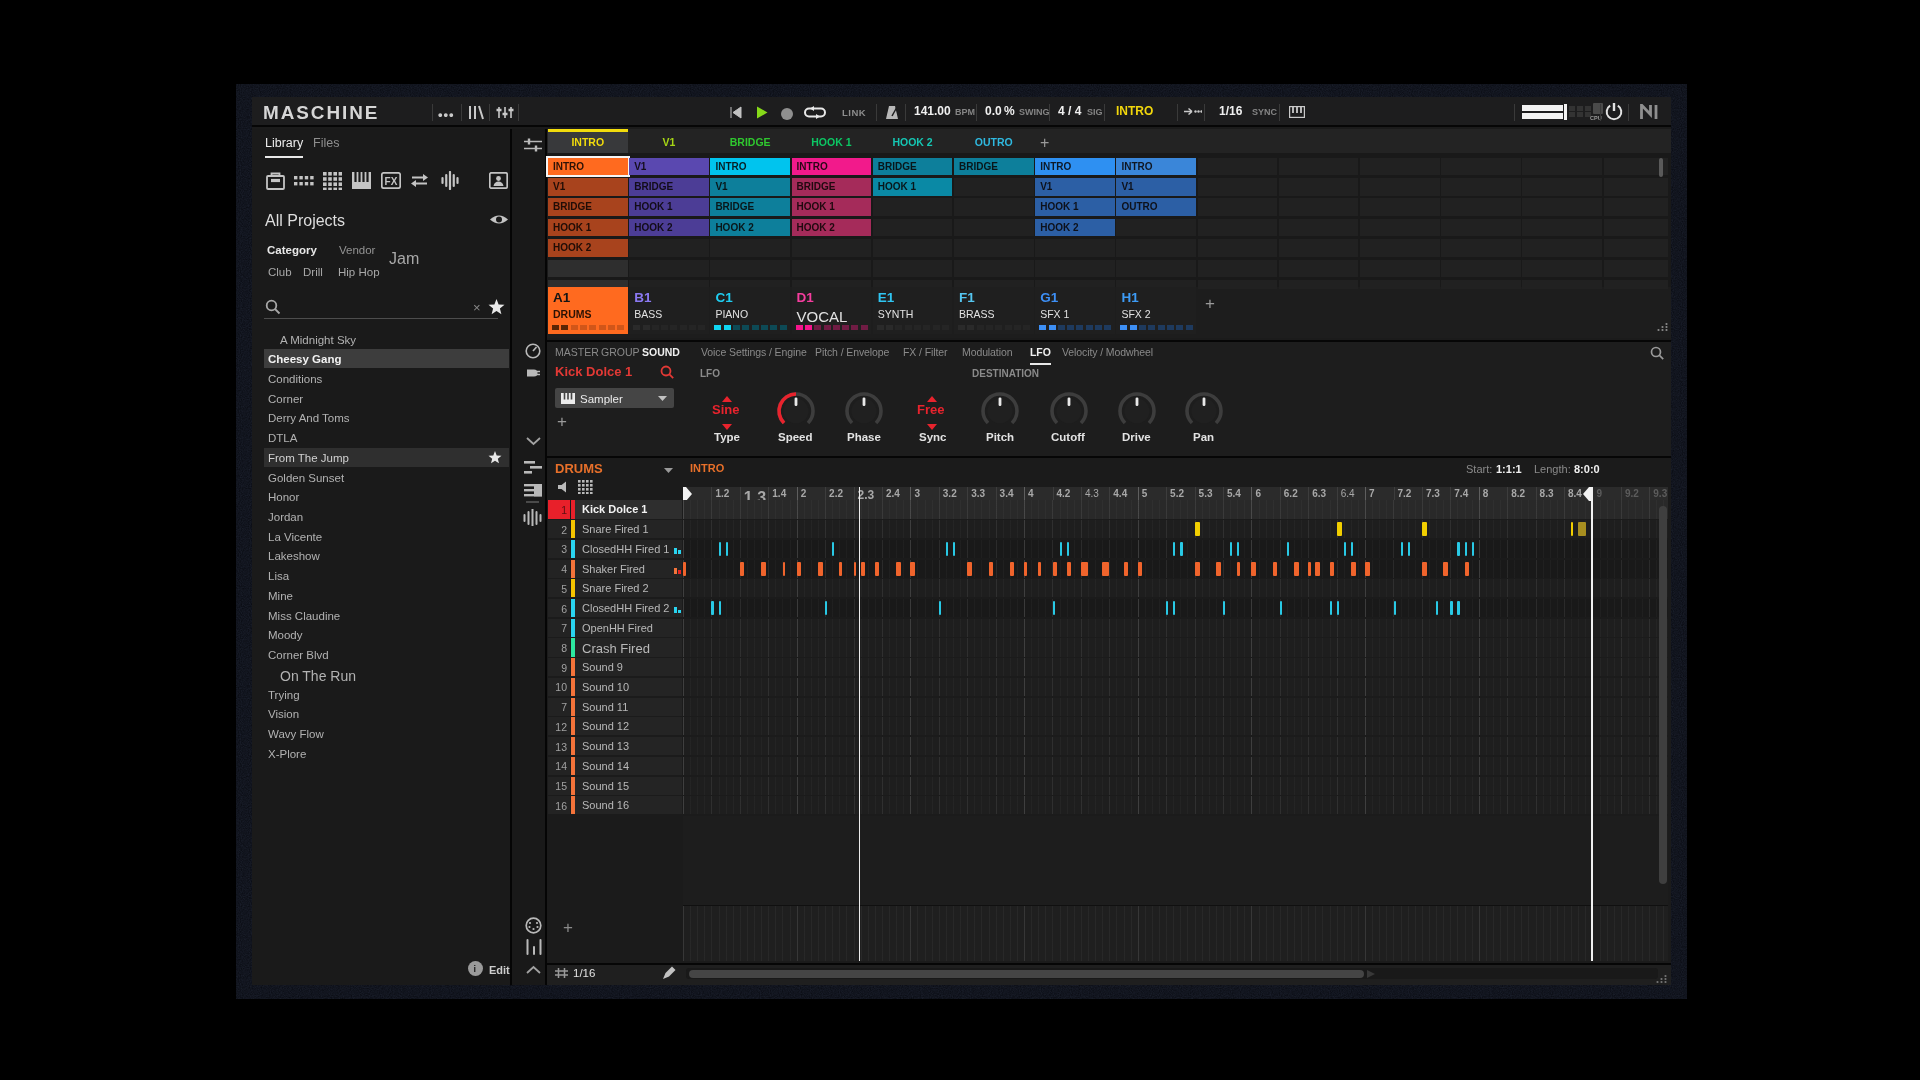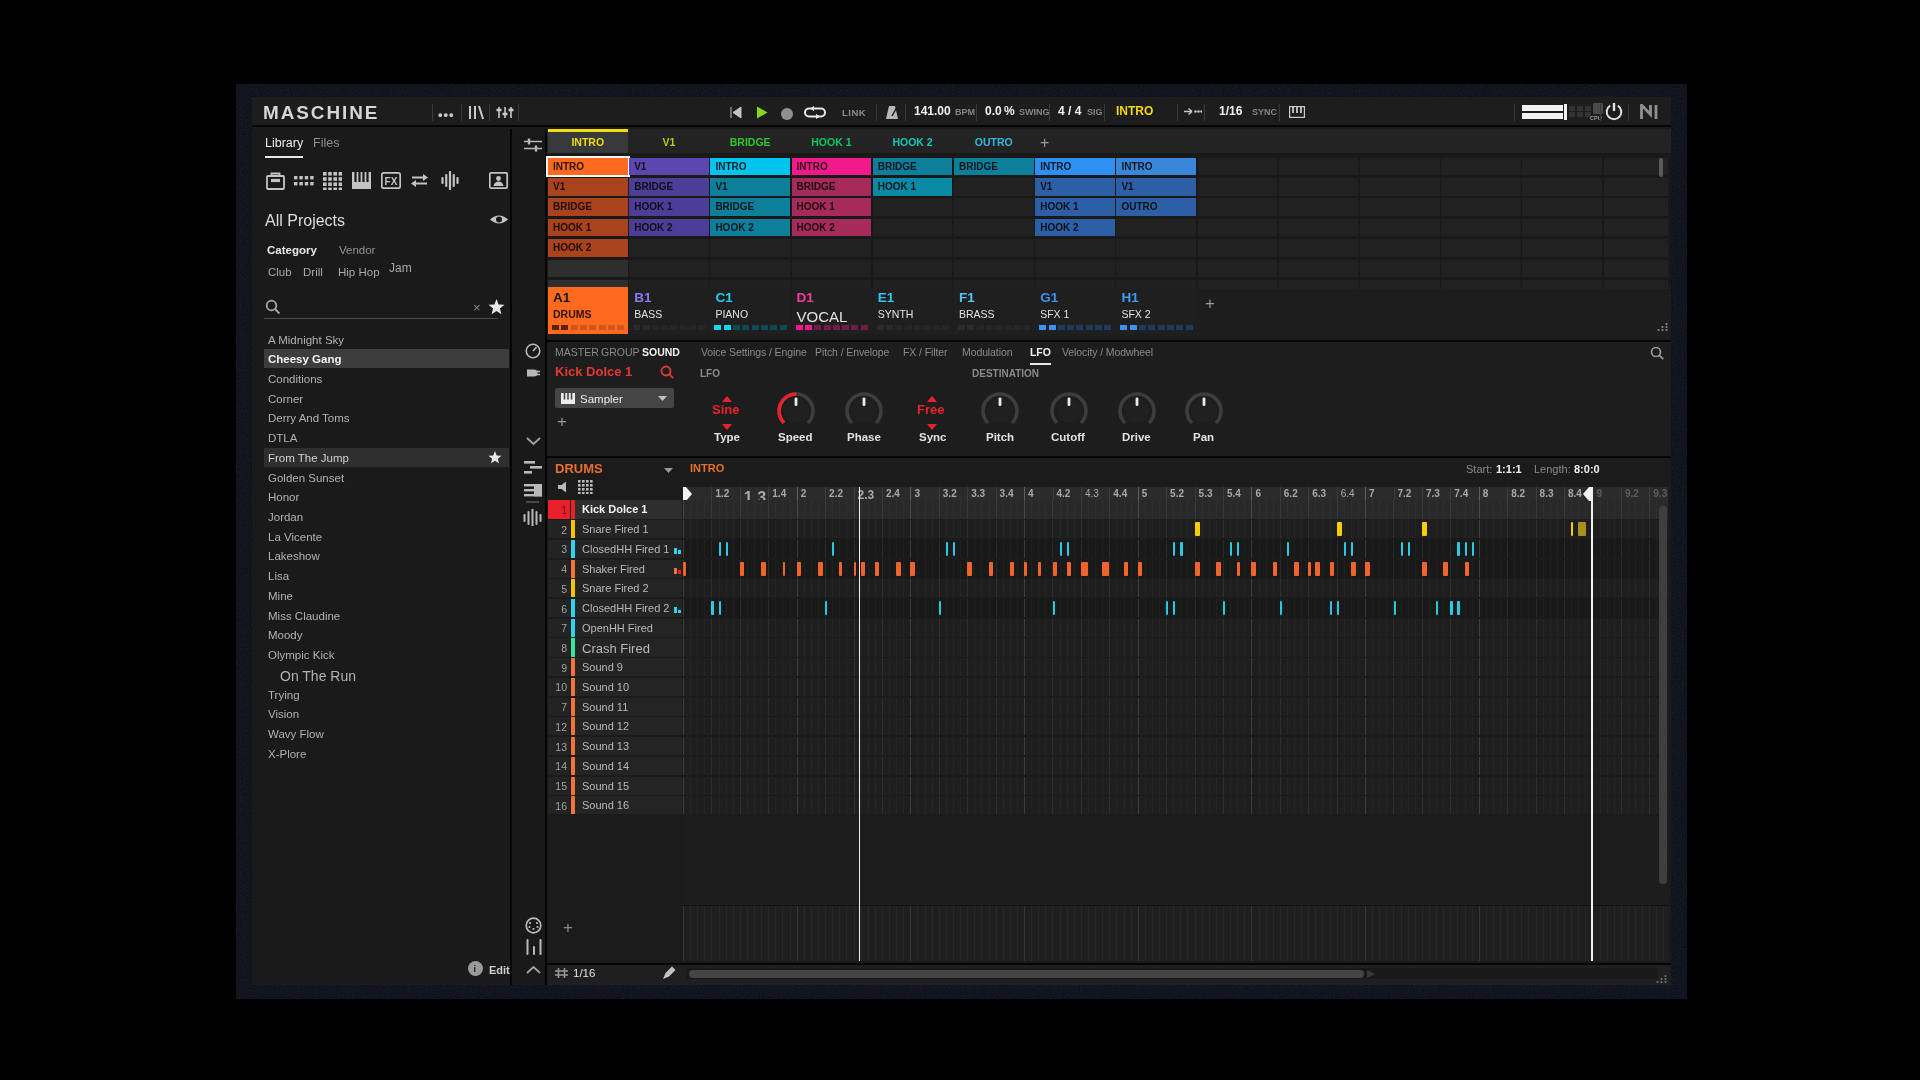--- a/index.html
+++ b/index.html
@@ -182,52 +182,52 @@
 <div class="t" style="left:13px;top:114px;font-size:16px;color:#dedede">All Projects</div>
 <svg class="abs" style="left:237px;top:116px" width="20" height="13">
       <path d="M1 6.5Q10 -1.5 19 6.5 10 14.5 1 6.5z" fill="#c4c4c4"></path>
       <circle cx="10" cy="6.5" r="3" fill="#1a1a1a"></circle>
     </svg>
 <div class="t" style="left:15px;top:146px;font-size:11.5px;color:#e8e8e8;font-weight:bold">Category</div>
 <div class="t" style="left:87px;top:146px;font-size:11.5px;color:#939393">Vendor</div>
 <div class="t" style="left:16px;top:168px;font-size:11.5px;color:#a8a8a8">Club</div>
 <div class="t" style="left:51px;top:168px;font-size:11.5px;color:#a8a8a8">Drill</div>
 <div class="t" style="left:86px;top:168px;font-size:11.5px;color:#a8a8a8">Hip Hop</div>
-<div class="t" style="left:137px;top:164px;font-size:12px;color:#a8a8a8">Jam</div>
+<div class="t" style="left:137px;top:152px;font-size:16px;color:#a8a8a8">Jam</div>
 <svg class="abs" style="left:13px;top:202px" width="16" height="16">
       <circle cx="6.5" cy="6.5" r="4.8" fill="none" stroke="#a8a8a8" stroke-width="1.8"></circle>
       <path d="M10 10l4.5 4.5" stroke="#a8a8a8" stroke-width="1.8"></path>
     </svg>
 <div class="t" style="left:221px;top:203px;font-size:13px;color:#8a8a8a">×</div>
 <svg class="abs" style="left:236px;top:202px" width="17" height="16">
       <path d="M8.5 0l2.1 5.4 5.9.3-4.6 3.8 1.5 5.7-4.9-3.2-4.9 3.2 1.5-5.7L.5 5.7l5.9-.3z" fill="#e8e8e8"></path>
     </svg>
 <div class="abs" style="left:12px;top:220.5px;width:234px;height:1px;background:#4d4d4d"></div>
-<div class="t" style="left:16px;top:235.5px;font-size:11.5px;color:#b2b2b2">A Midnight Sky</div>
+<div class="t" style="left:28px;top:235.5px;font-size:11.5px;color:#b2b2b2">A Midnight Sky</div>
 <div class="abs" style="left:12px;top:252.2px;width:245px;height:19px;background:#3d3d3d"></div>
 <div class="t" style="left:16px;top:255.2px;font-size:11.5px;color:#f2f2f2;font-weight:bold">Cheesy Gang</div>
 <div class="t" style="left:16px;top:274.9px;font-size:11.5px;color:#b2b2b2">Conditions</div>
 <div class="t" style="left:16px;top:294.7px;font-size:11.5px;color:#b2b2b2">Corner</div>
 <div class="t" style="left:16px;top:314.4px;font-size:11.5px;color:#b2b2b2">Derry And Toms</div>
 <div class="t" style="left:16px;top:334.1px;font-size:11.5px;color:#b2b2b2">DTLA</div>
 <div class="abs" style="left:12px;top:350.8px;width:245px;height:19px;background:#2f2f2f"></div>
 <div class="t" style="left:16px;top:353.8px;font-size:11.5px;color:#d2d2d2">From The Jump</div>
 <svg class="abs" style="left:236px;top:353.8px" width="14" height="13">
       <path d="M7 0l1.7 4.4 4.8.25-3.7 3.1 1.2 4.6-4-2.6-4 2.6 1.2-4.6L.5 4.65l4.8-.25z" fill="#e8e8e8"></path>
     </svg>
 <div class="t" style="left:16px;top:373.5px;font-size:11.5px;color:#b2b2b2">Golden Sunset</div>
 <div class="t" style="left:16px;top:393.3px;font-size:11.5px;color:#b2b2b2">Honor</div>
 <div class="t" style="left:16px;top:413px;font-size:11.5px;color:#b2b2b2">Jordan</div>
 <div class="t" style="left:16px;top:432.7px;font-size:11.5px;color:#b2b2b2">La Vicente</div>
 <div class="t" style="left:16px;top:452.4px;font-size:11.5px;color:#b2b2b2">Lakeshow</div>
 <div class="t" style="left:16px;top:472.1px;font-size:11.5px;color:#b2b2b2">Lisa</div>
 <div class="t" style="left:16px;top:491.9px;font-size:11.5px;color:#b2b2b2">Mine</div>
 <div class="t" style="left:16px;top:511.6px;font-size:11.5px;color:#b2b2b2">Miss Claudine</div>
 <div class="t" style="left:16px;top:531.3px;font-size:11.5px;color:#b2b2b2">Moody</div>
-<div class="t" style="left:16px;top:551px;font-size:11.5px;color:#b2b2b2">Olympic Kick</div>
+<div class="t" style="left:16px;top:551px;font-size:11.5px;color:#b2b2b2">Corner Blvd</div>
 <div class="t" style="left:28px;top:570.7px;font-size:14px;color:#b2b2b2">On The Run</div>
 <div class="t" style="left:16px;top:590.5px;font-size:11.5px;color:#b2b2b2">Trying</div>
 <div class="t" style="left:16px;top:610.2px;font-size:11.5px;color:#b2b2b2">Vision</div>
 <div class="t" style="left:16px;top:629.9px;font-size:11.5px;color:#b2b2b2">Wavy Flow</div>
 <div class="t" style="left:16px;top:649.6px;font-size:11.5px;color:#b2b2b2">X-Plore</div>
 <div class="abs" style="left:216px;top:864px;width:15px;height:15px;border-radius:50%;background:#9a9a9a"></div>
 <div class="t" style="left:221.5px;top:867px;font-size:9px;color:#1a1a1a;font-weight:bold">i</div>
 <div class="t" style="left:237px;top:866.5px;font-size:11px;color:#cecece;font-weight:bold">Edit</div>
 <div class="abs" style="left:258px;top:32px;width:37px;height:856px;background:#191919;border-left:2px solid #050505;border-right:2px solid #050505"></div>
 <svg class="abs" style="left:272px;top:41px" width="18" height="14">

